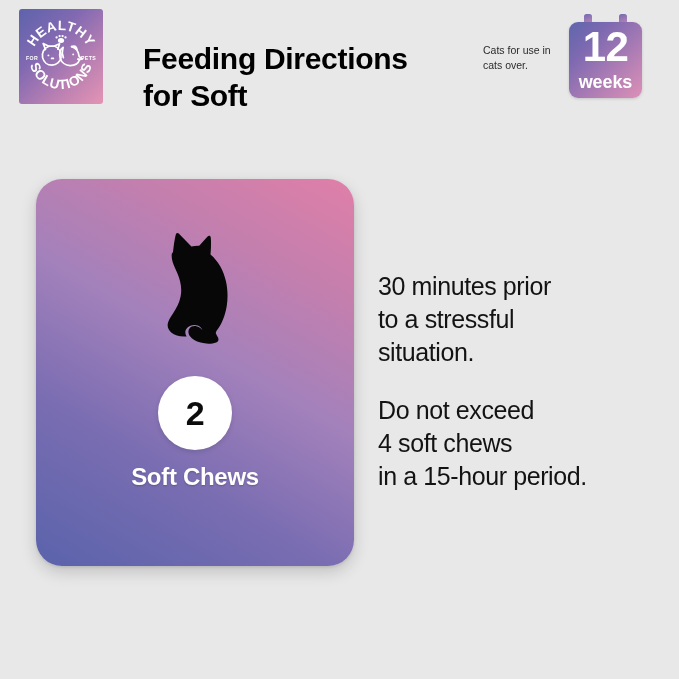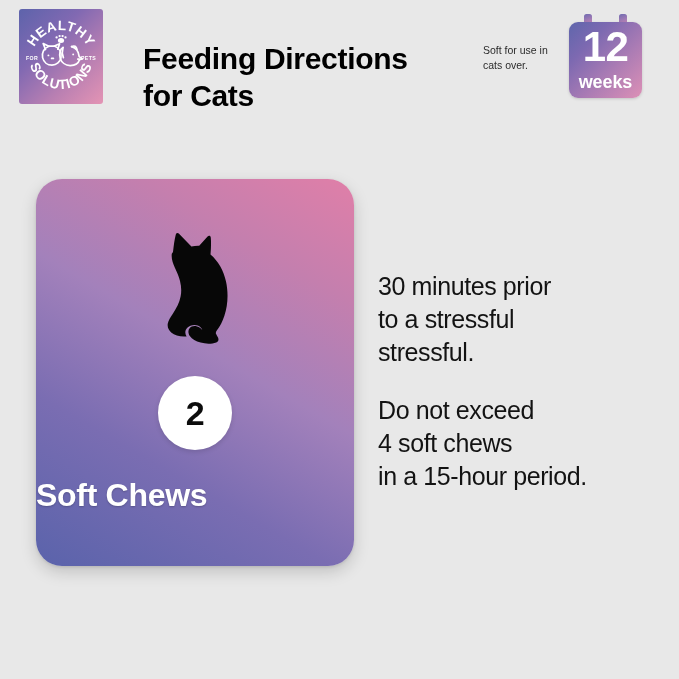--- a/index.html
+++ b/index.html
@@ -156,23 +156,23 @@
     font-size: 34px;
     font-weight: bold;
     color: #0c0c0c;
     line-height: 1;
     letter-spacing: -0.5px;
   }
 
   .dose-label {
     position: absolute;
     left: 0; right: 0;
-    top: 298px;
-    text-align: left;
-    font-size: 32px;
+    top: 284px;
+    text-align: center;
+    font-size: 24px;
     font-weight: bold;
     color: #ffffff;
     letter-spacing: -0.3px;
     text-shadow: 0 1px 2px rgba(0,0,0,0.22);
   }
 
   
   .instructions {
     position: absolute;
     left: 378px;
@@ -239,25 +239,25 @@
         <path d="M44.0 38.5 C43.0 41.8 43.3 45.8 44.4 48.6"></path>
         <path d="M52.6 37.6 C55.4 36.2 57.4 37.4 58.0 40.4"></path>
         <circle cx="54.2" cy="45.4" r="0.95" fill="#ffffff" stroke="none"></circle>
         <path d="M58.8 50.2 L60.2 50.0"></path>
       </g>
     </svg>
   </div>
 
   <h1 class="page-title">
     <span class="line">Feeding Directions</span>
-    <span class="line">for Cats</span>
+    <span class="line">for Soft</span>
   </h1>
 
   <div class="safe-note">
-    <span class="line">Soft for use in</span>
+    <span class="line">Cats for use in</span>
     <span class="line">cats over.</span>
   </div>
 
   <div class="age-badge">
     <div class="tab tab-left"></div>
     <div class="tab tab-right"></div>
     <div class="cal-body">
       <div class="age-number">12</div>
       <div class="age-unit">weeks</div>
     </div>
@@ -308,20 +308,20 @@
     <span class="dose-number">2</span>
   </div>
 
   <div class="dose-label">Soft Chews</div>
 </div>
 
 <div class="instructions">
   <p class="instr-block">
     <span class="line">30 minutes prior</span>
     <span class="line">to a stressful</span>
-    <span class="line">stressful.</span>
+    <span class="line">situation.</span>
   </p>
   <p class="instr-block">
     <span class="line">Do not exceed</span>
     <span class="line">4 soft chews</span>
     <span class="line">in a 15-hour period.</span>
   </p>
 </div>
 
 </body></html>

